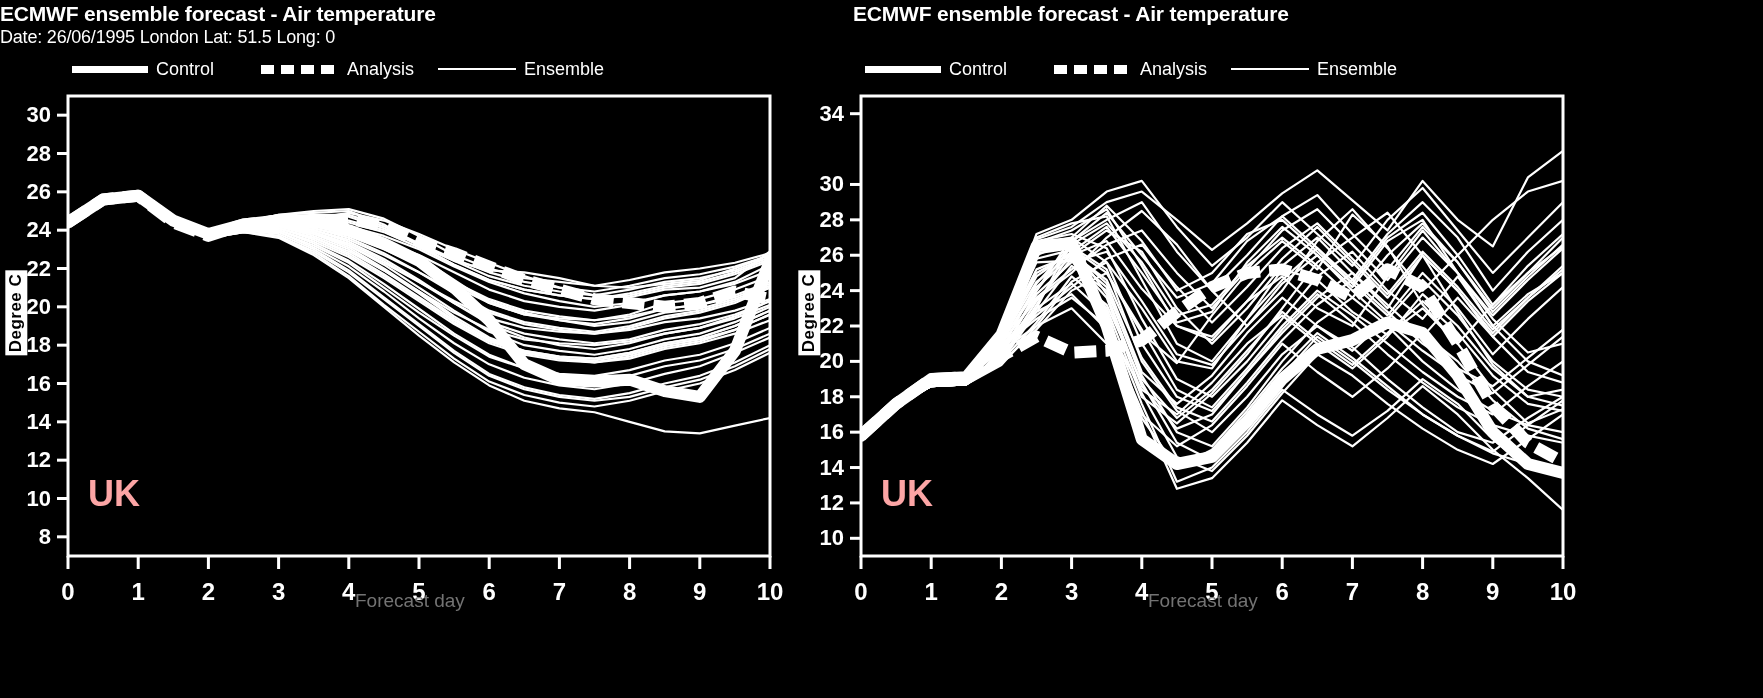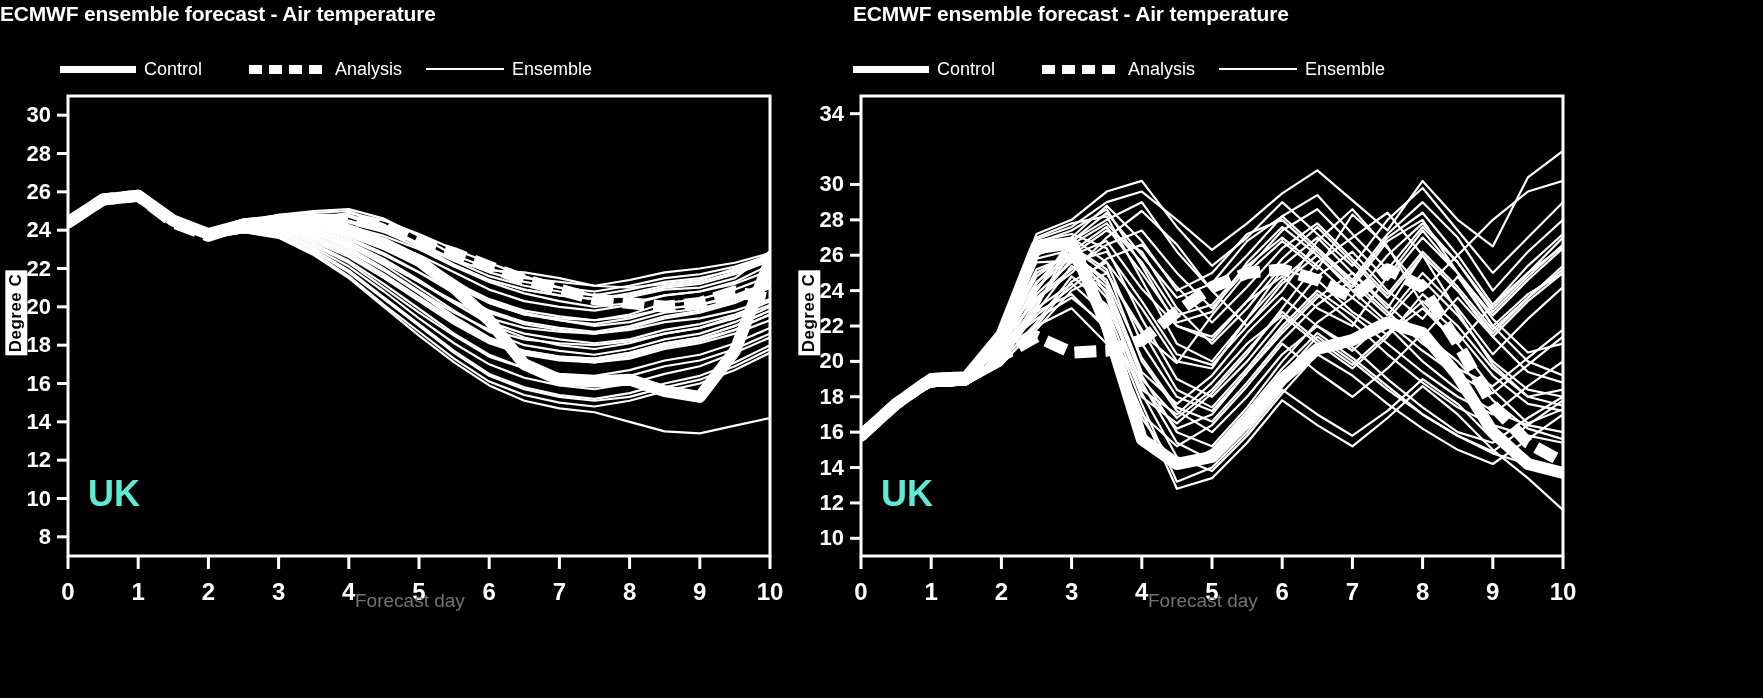--- a/index.html
+++ b/index.html
@@ -44,21 +44,21 @@
   }
   .hdr-sub {
     top: 27px;
     font-size: 18px;
     font-weight: normal;
     letter-spacing: -0.2px;
   }
   .legend {
     position: absolute;
     top: 56px;
-    left: 0;
+    left: 12px;
     width: 880px;
     height: 26px;
     padding-left: 28px;
   }
   .leg-item {
     position: absolute;
     height: 26px;
     display: flex;
     align-items: center;
     white-space: nowrap;
@@ -112,41 +112,42 @@
     white-space: nowrap;
   }
   .ylabel-left  { left: -26px; top: 214px; transform: rotate(-90deg); }
   .ylabel-right { left: -26px; top: 214px; transform: rotate(-90deg); }
 
   .uk-tag {
     position: absolute;
     font-size: 36px;
     font-weight: bold;
     letter-spacing: 0px;
-    color: #5eead4;
+    color: #fca5a5;
   }
   .xlabel {
     position: absolute;
     font-size: 19px;
     color: #737373;
     white-space: nowrap;
   }
   .tick-text {
     font-family: "Liberation Sans", sans-serif;
     fill: #ffffff;
   }
 </style>
 </head>
 <body>
 
 <div class="page">
 
   <div class="panel panel-left">
 
     <div class="hdr hdr-title">ECMWF ensemble forecast -    Air temperature</div>
+    <div class="hdr hdr-sub">Date: 26/06/1995 London Lat: 51.5 Long: 0</div>
 
     <div class="legend">
       <div class="leg-item" style="left:60px;">
         <span class="swatch sw-control"></span>
         <span class="leg-text">Control</span>
       </div>
       <div class="leg-item" style="left:249px;">
         <span class="swatch sw-analysis"></span>
         <span class="leg-text">Analysis</span>
       </div>

